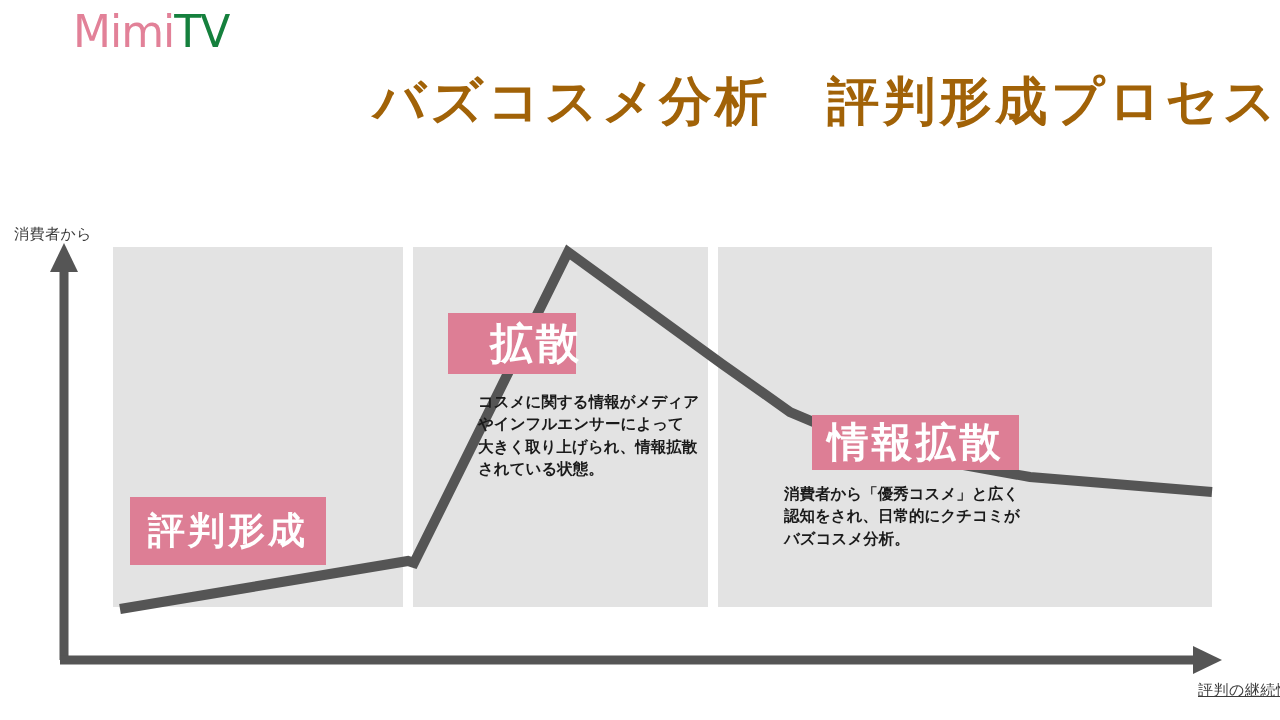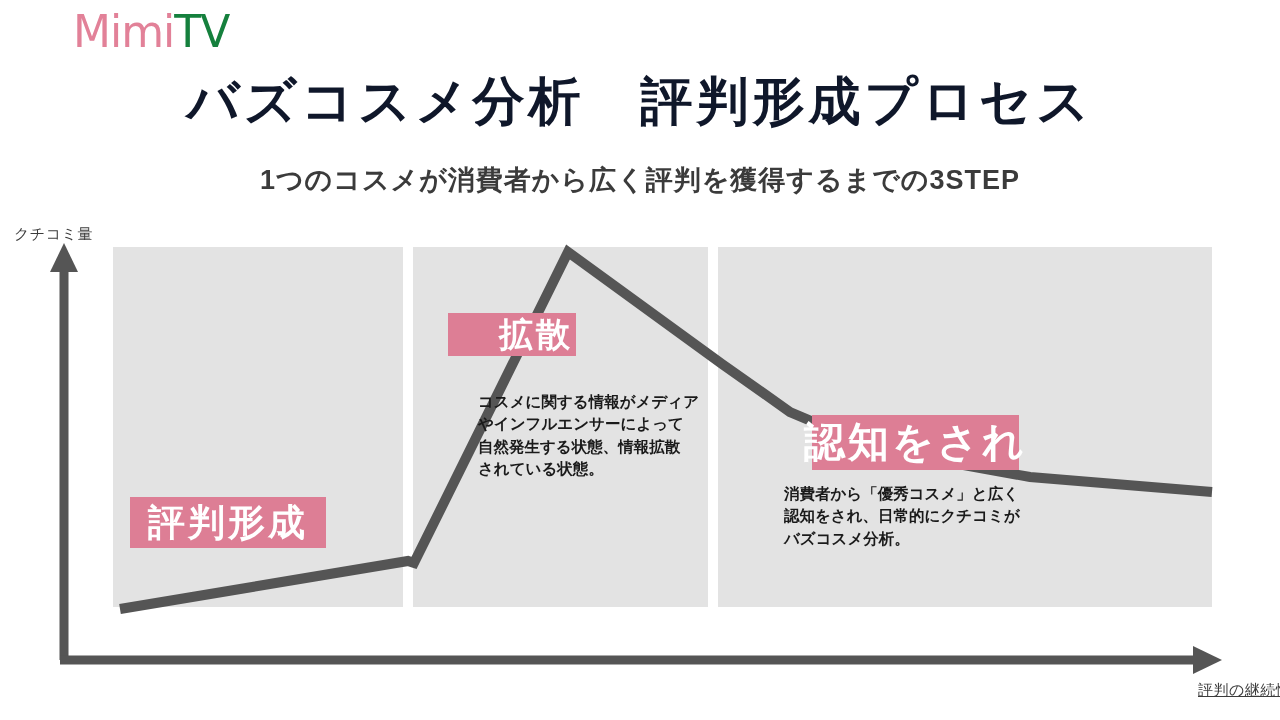--- a/index.html
+++ b/index.html
@@ -40,22 +40,22 @@
     color: #15803d;
     font-family: "DejaVu Sans", sans-serif;
   }
 
   
   #title {
     position: absolute;
     left: 0;
     top: 72px;
     width: 1280px;
-    text-align: center;
-    color: #0f172a;
+    text-align: right;
+    color: #a16207;
     font-size: 52px;
     font-weight: bold;
     letter-spacing: 4px;
     line-height: 1.15;
     white-space: nowrap;
   }
   #subtitle {
     position: absolute;
     left: 0;
     top: 164px;
@@ -100,22 +100,22 @@
     background: #DD7E95;
     color: #ffffff;
     font-weight: bold;
     letter-spacing: 3px;
     display: flex;
     align-items: center;
     justify-content: center;
     white-space: nowrap;
     box-sizing: border-box;
   }
-  #badge-1 { left: 130px; top: 497px;  width: 196px; height: 51px; font-size: 37px; }
-  #badge-2 { left: 448px; top: 313px;  width: 128px; height: 43px; font-size: 34px; padding-left: 48px; }
+  #badge-1 { left: 130px; top: 497px;  width: 196px; height: 68px; font-size: 37px; }
+  #badge-2 { left: 448px; top: 313px;  width: 128px; height: 61px; font-size: 43px; padding-left: 48px; }
   #badge-3 { left: 812px; top: 415px;  width: 207px; height: 55px; font-size: 41px; }
 
   
   .desc {
     position: absolute;
     color: #1A1A1A;
     font-size: 15.5px;
     font-weight: bold;
     line-height: 1.45;
     white-space: pre-line;
@@ -128,48 +128,47 @@
 </head>
 <body>
 
 <div id="stage">
 
   <div id="logo">
     <span class="mimi">Mimi</span><span class="tv">TV</span>
   </div>
 
   <div id="title">バズコスメ分析　評判形成プロセス</div>
-  <div id="subtitle">1つのコスメが消費者から広く評判を獲得するまでの3STEP</div>
 
   <div id="chart">
     <svg width="1280" height="720" viewBox="0 0 1280 720">
 
       <rect x="113" y="247" width="290" height="360" fill="#E3E3E3"></rect>
       <rect x="413" y="247" width="295" height="360" fill="#E3E3E3"></rect>
       <rect x="718" y="247" width="494" height="360" fill="#E3E3E3"></rect>
 
       <line x1="64" y1="660" x2="64" y2="262" stroke="#555555" stroke-width="9"></line>
       <polygon points="64,243 50,272 78,272" fill="#555555"></polygon>
 
       <line x1="60" y1="660" x2="1200" y2="660" stroke="#555555" stroke-width="9"></line>
       <polygon points="1222,660 1193,646 1193,674" fill="#555555"></polygon>
 
       <polyline points="120,609 408,561 414,563 568,252 722,364 790,412 880,450 1030,477 1212,492" fill="none" stroke="#555555" stroke-width="10" stroke-linejoin="miter" stroke-linecap="butt"></polyline>
     </svg>
 
-    <div id="ylabel" class="axis-label">クチコミ量</div>
+    <div id="ylabel" class="axis-label">消費者から</div>
     <div id="xlabel" class="axis-label">評判の継続性</div>
   </div>
 
   <div id="badge-1" class="badge">評判形成</div>
 
   <div id="badge-2" class="badge">拡散</div>
   <div id="desc-2" class="desc">コスメに関する情報がメディア
 やインフルエンサーによって
-自然発生する状態、情報拡散
+大きく取り上げられ、情報拡散
 されている状態。</div>
 
-  <div id="badge-3" class="badge">認知をされ</div>
+  <div id="badge-3" class="badge">情報拡散</div>
   <div id="desc-3" class="desc">消費者から「優秀コスメ」と広く
 認知をされ、日常的にクチコミが
 バズコスメ分析。</div>
 
 </div>
 
 </body></html>

